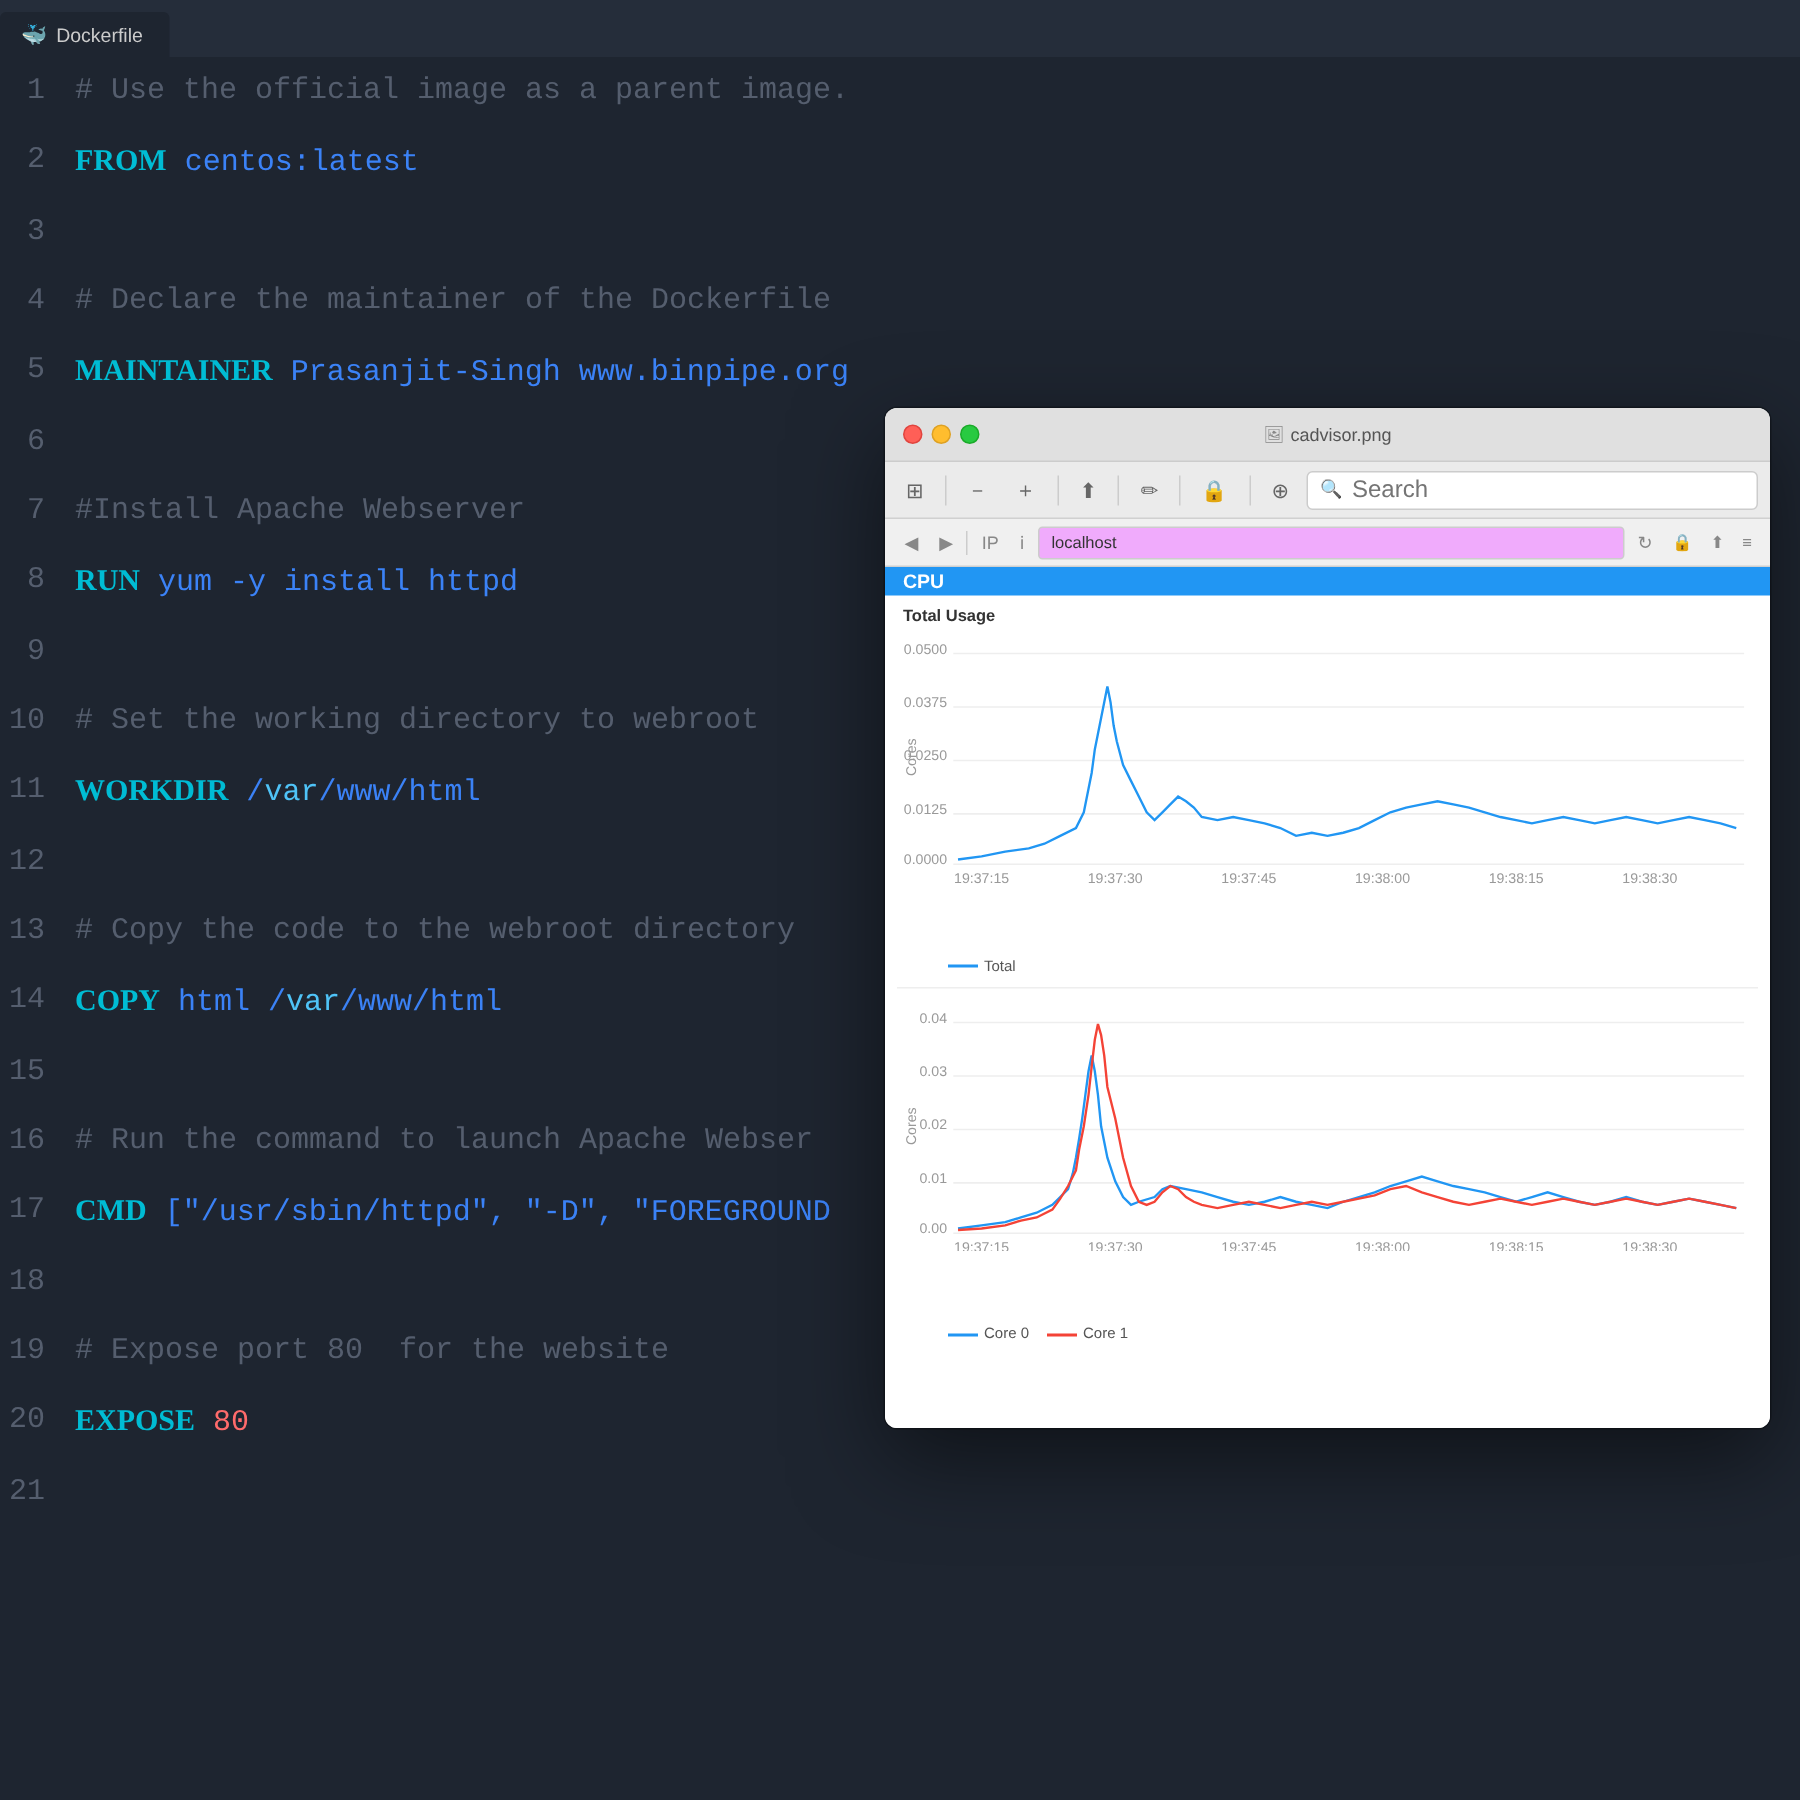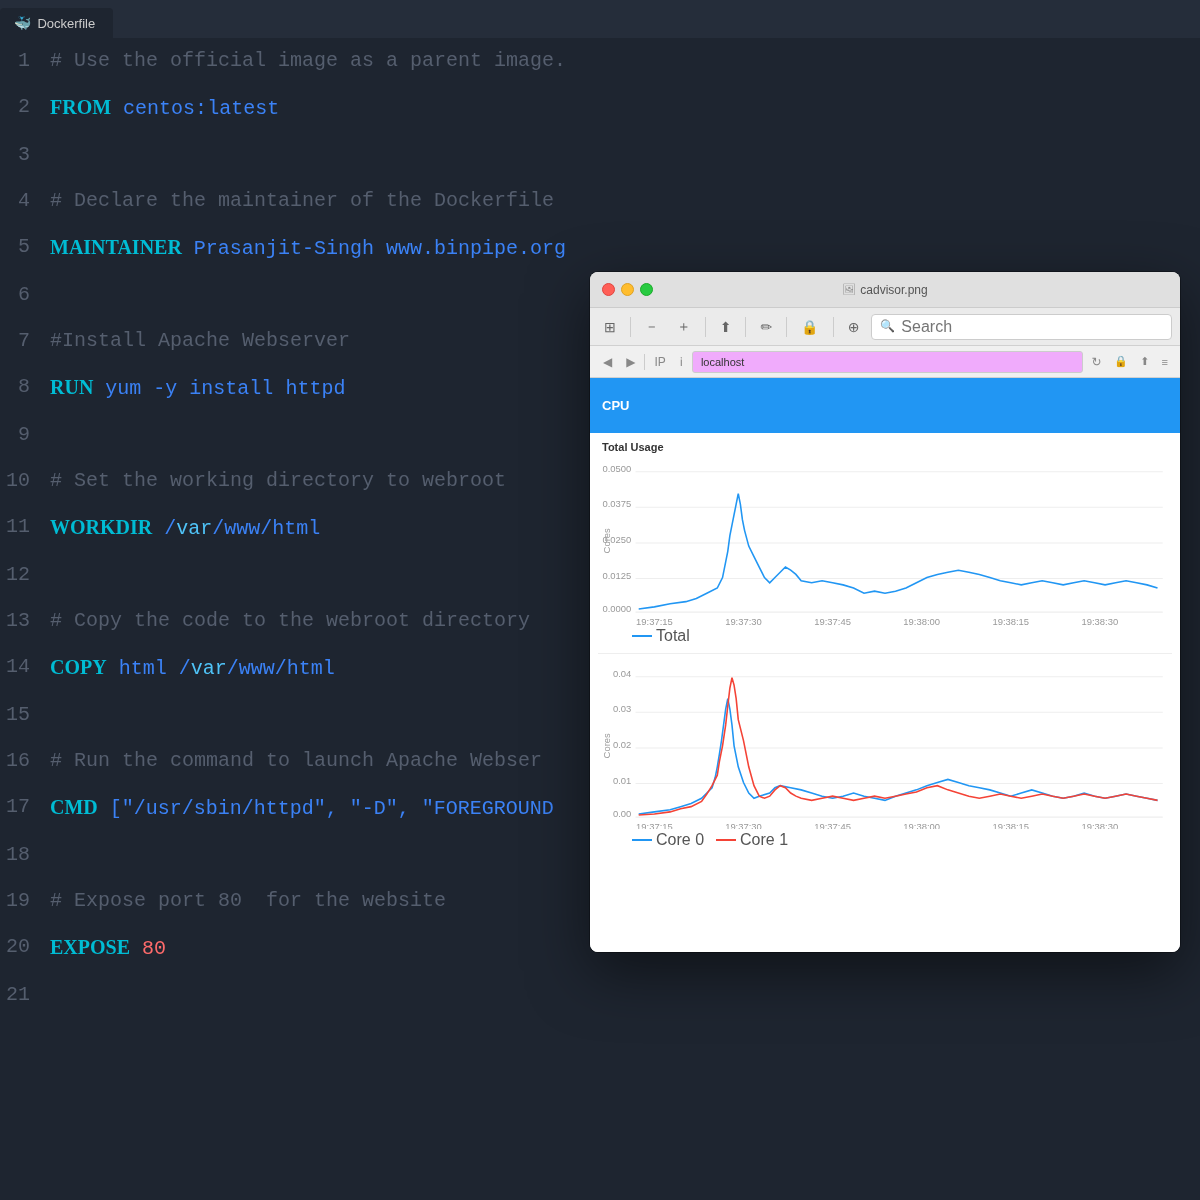--- a/index.html
+++ b/index.html
@@ -233,21 +233,21 @@
       overflow: hidden;
       padding: 0;
     }
 
     
     .cpu-header {
       background: #2196f3;
       color: white;
       font-size: 13px;
       font-weight: bold;
-      padding: 20px 12px;
+      padding: 2px 12px;
       font-family: -apple-system, BlinkMacSystemFont, sans-serif;
     }
 
     .chart-section {
       padding: 8px 12px 4px;
     }
 
     .chart-title {
       font-size: 11px;
       color: #333;
@@ -263,23 +263,24 @@
 
     svg.chart {
       width: 100%;
       display: block;
     }
 
     .chart-legend {
       display: flex;
       gap: 12px;
       padding: 2px 0 4px 30px;
-      font-size: 16px;
+      font-size: 10px;
       font-family: -apple-system, BlinkMacSystemFont, sans-serif;
       color: #555;
+      margin-top: 48px;
     }
     .legend-item {
       display: flex;
       align-items: center;
       gap: 4px;
     }
     .legend-line {
       width: 20px;
       height: 2px;
     }

